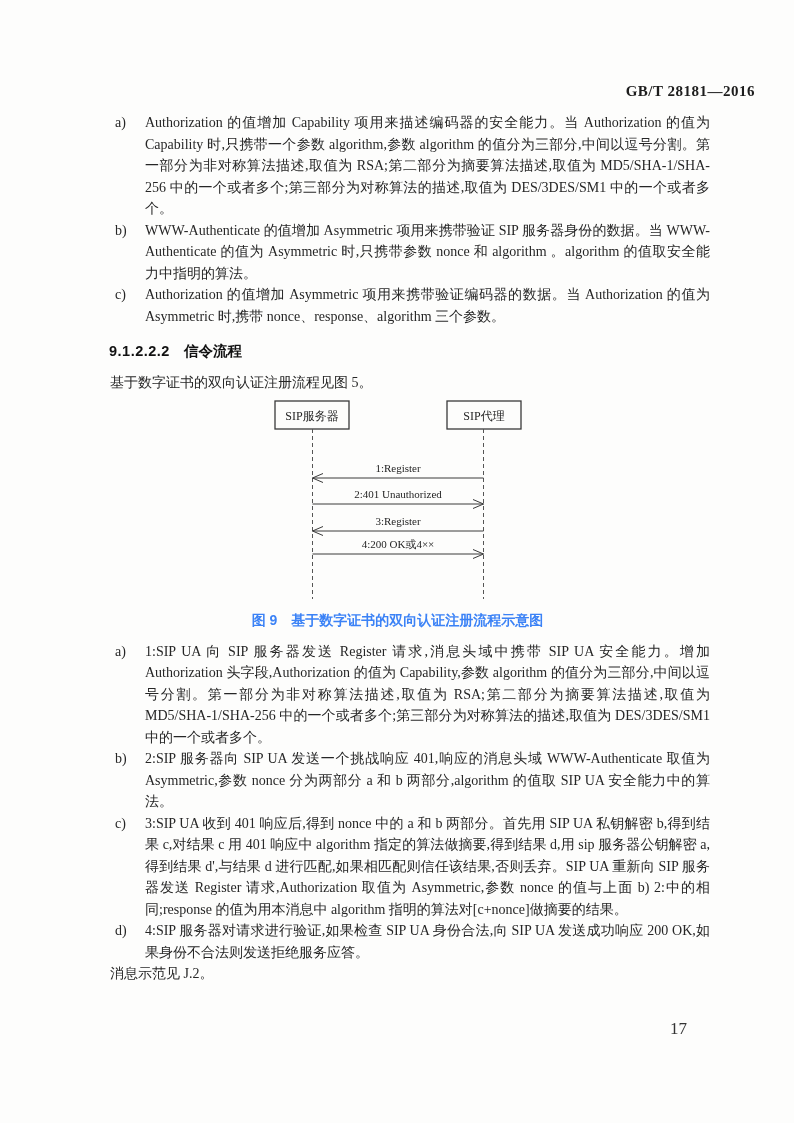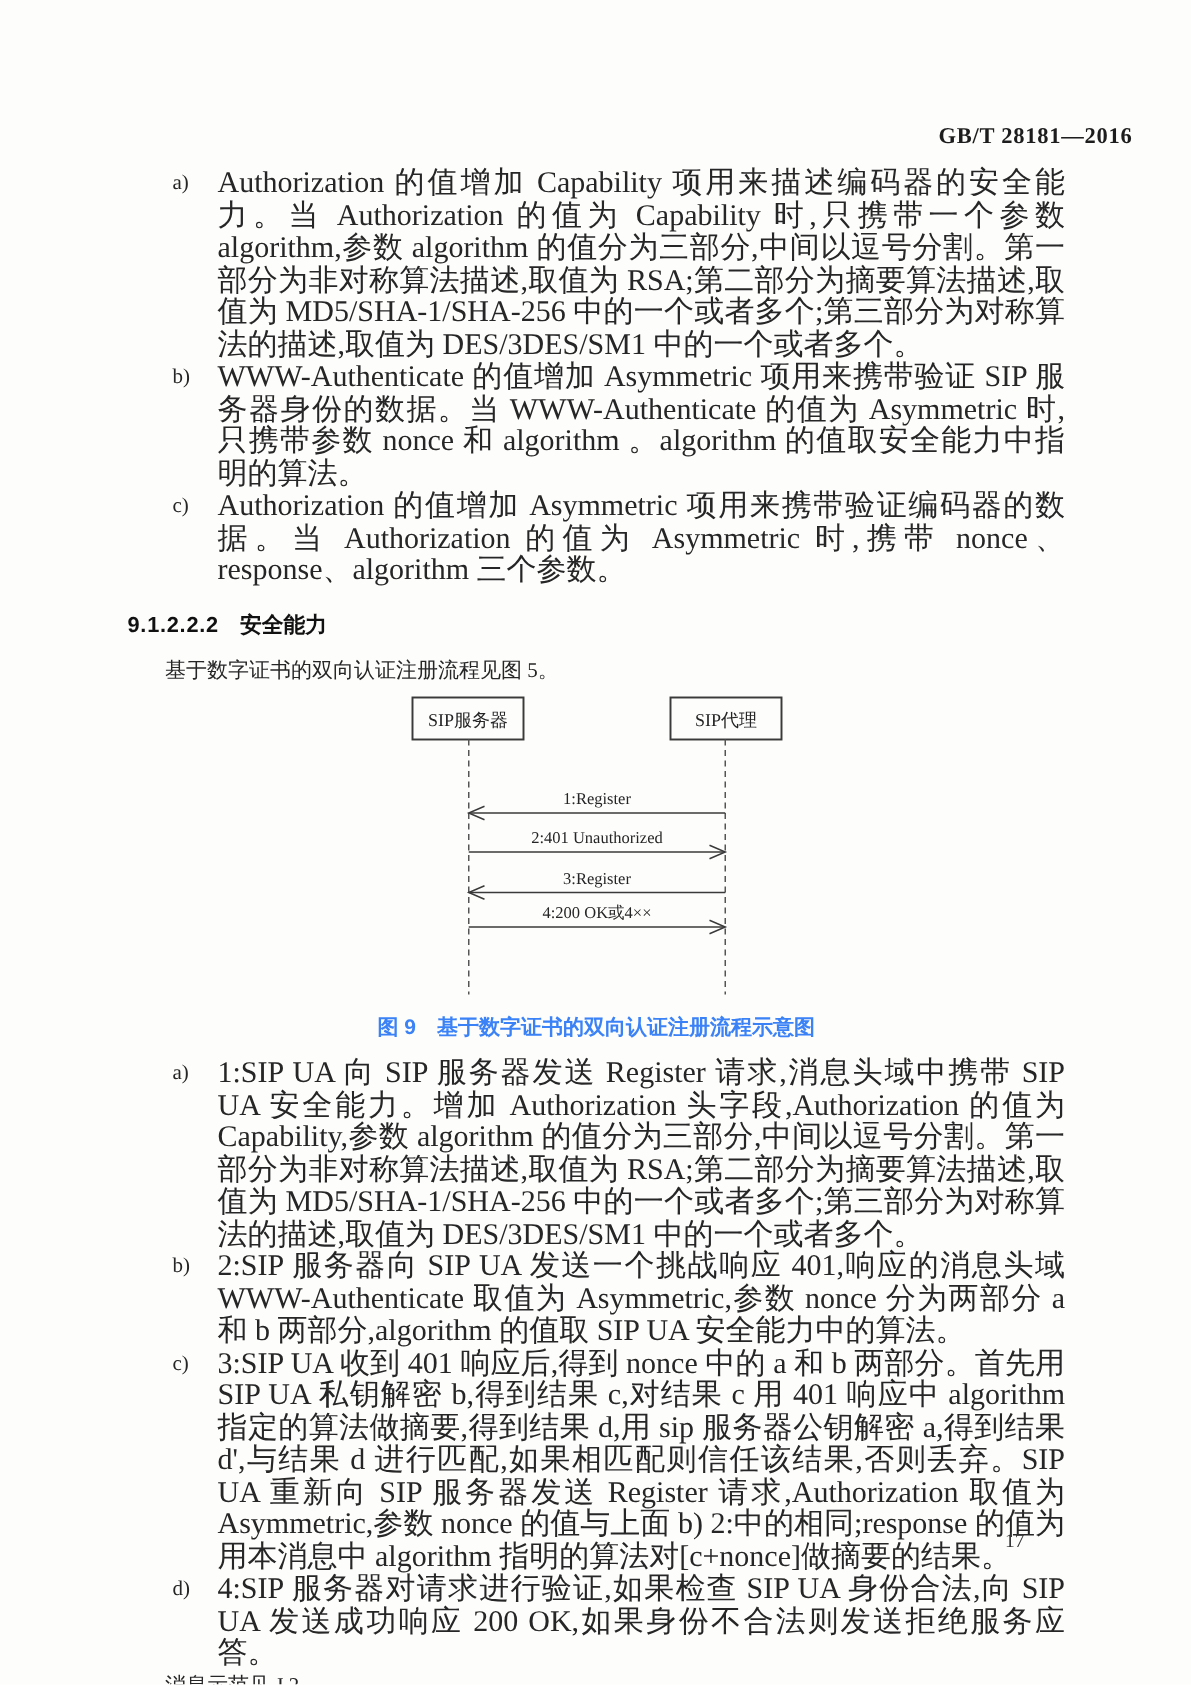--- a/index.html
+++ b/index.html
@@ -10,42 +10,42 @@
   }
   .doc-header{
     position:absolute;top:83px;right:84px;
     font-size:15px;font-weight:bold;letter-spacing:.5px;color:#1d1d1d;
   }
   .content{position:absolute;left:85px;top:112px;width:625px;}
   .list{width:100%;}
   .list-item{display:flex;align-items:flex-start;padding-left:30px;}
   .li-label{flex:0 0 30px;font-size:14px;line-height:21.5px;}
   .li-text{
-    flex:1;font-size:20px;line-height:21.5px;text-align:justify;
+    flex:1;font-size:14px;line-height:21.5px;text-align:justify;
     text-justify:inter-character;
   }
   .heading{
     margin:15px 0 11px 0;font-family:"Liberation Sans","DejaVu Sans",sans-serif;
     font-weight:bold;font-size:14.5px;color:#111;
   }
-  .heading .sec-num{margin-right:14px;letter-spacing:.5px;}
+  .heading .sec-num{margin-right:14px;letter-spacing:.5px;margin-left:24px;}
   p.para{
     margin:0 0 5px 0;font-size:14px;line-height:21.5px;text-align:justify;
     text-indent:25px;
   }
   .diagram{position:relative;width:625px;height:204px;margin-top:5px;}
   .diagram svg{display:block;}
   .caption{
     margin:9px 0 11px 0;text-align:center;
     font-family:"Liberation Sans","DejaVu Sans",sans-serif;
     font-weight:bold;font-size:14px;color:#3b82f6;
   }
   .closing{margin-top:1px;}
   .page-number{
-    position:absolute;top:1019px;left:670px;font-size:13px;color:#333;
+    position:absolute;top:1019px;left:670px;font-size:17px;color:#333;
   }
   .svg-text{
     font-family:"Liberation Serif","DejaVu Serif",serif;fill:#252525;
   }
 </style>
 </head>
 <body>
 
 <div class="page">
 
@@ -62,21 +62,21 @@
         <span class="li-label">b)</span>
         <span class="li-text">WWW-Authenticate 的值增加 Asymmetric 项用来携带验证 SIP 服务器身份的数据。当 WWW-Authenticate 的值为 Asymmetric 时,只携带参数 nonce 和 algorithm 。algorithm 的值取安全能力中指明的算法。</span>
       </div>
       <div class="list-item">
         <span class="li-label">c)</span>
         <span class="li-text">Authorization 的值增加 Asymmetric 项用来携带验证编码器的数据。当 Authorization 的值为 Asymmetric 时,携带 nonce、response、algorithm 三个参数。</span>
       </div>
     </div>
 
     <h3 class="heading">
-      <span class="sec-num">9.1.2.2.2</span><span>安全能力</span>
+      <span class="sec-num">9.1.2.2.2</span><span>信令流程</span>
     </h3>
 
     <p class="para">基于数字证书的双向认证注册流程见图 5。</p>
 
     <div class="diagram">
       <svg width="625" height="204" viewBox="0 0 625 204" xmlns="http://www.w3.org/2000/svg">
 
         <rect x="190" y="2" width="74" height="28" fill="none" stroke="#3a3a3a" stroke-width="1.3"></rect>
         <rect x="362" y="2" width="74" height="28" fill="none" stroke="#3a3a3a" stroke-width="1.3"></rect>
         <text class="svg-text" x="227" y="21" font-size="12" text-anchor="middle">SIP服务器</text>

